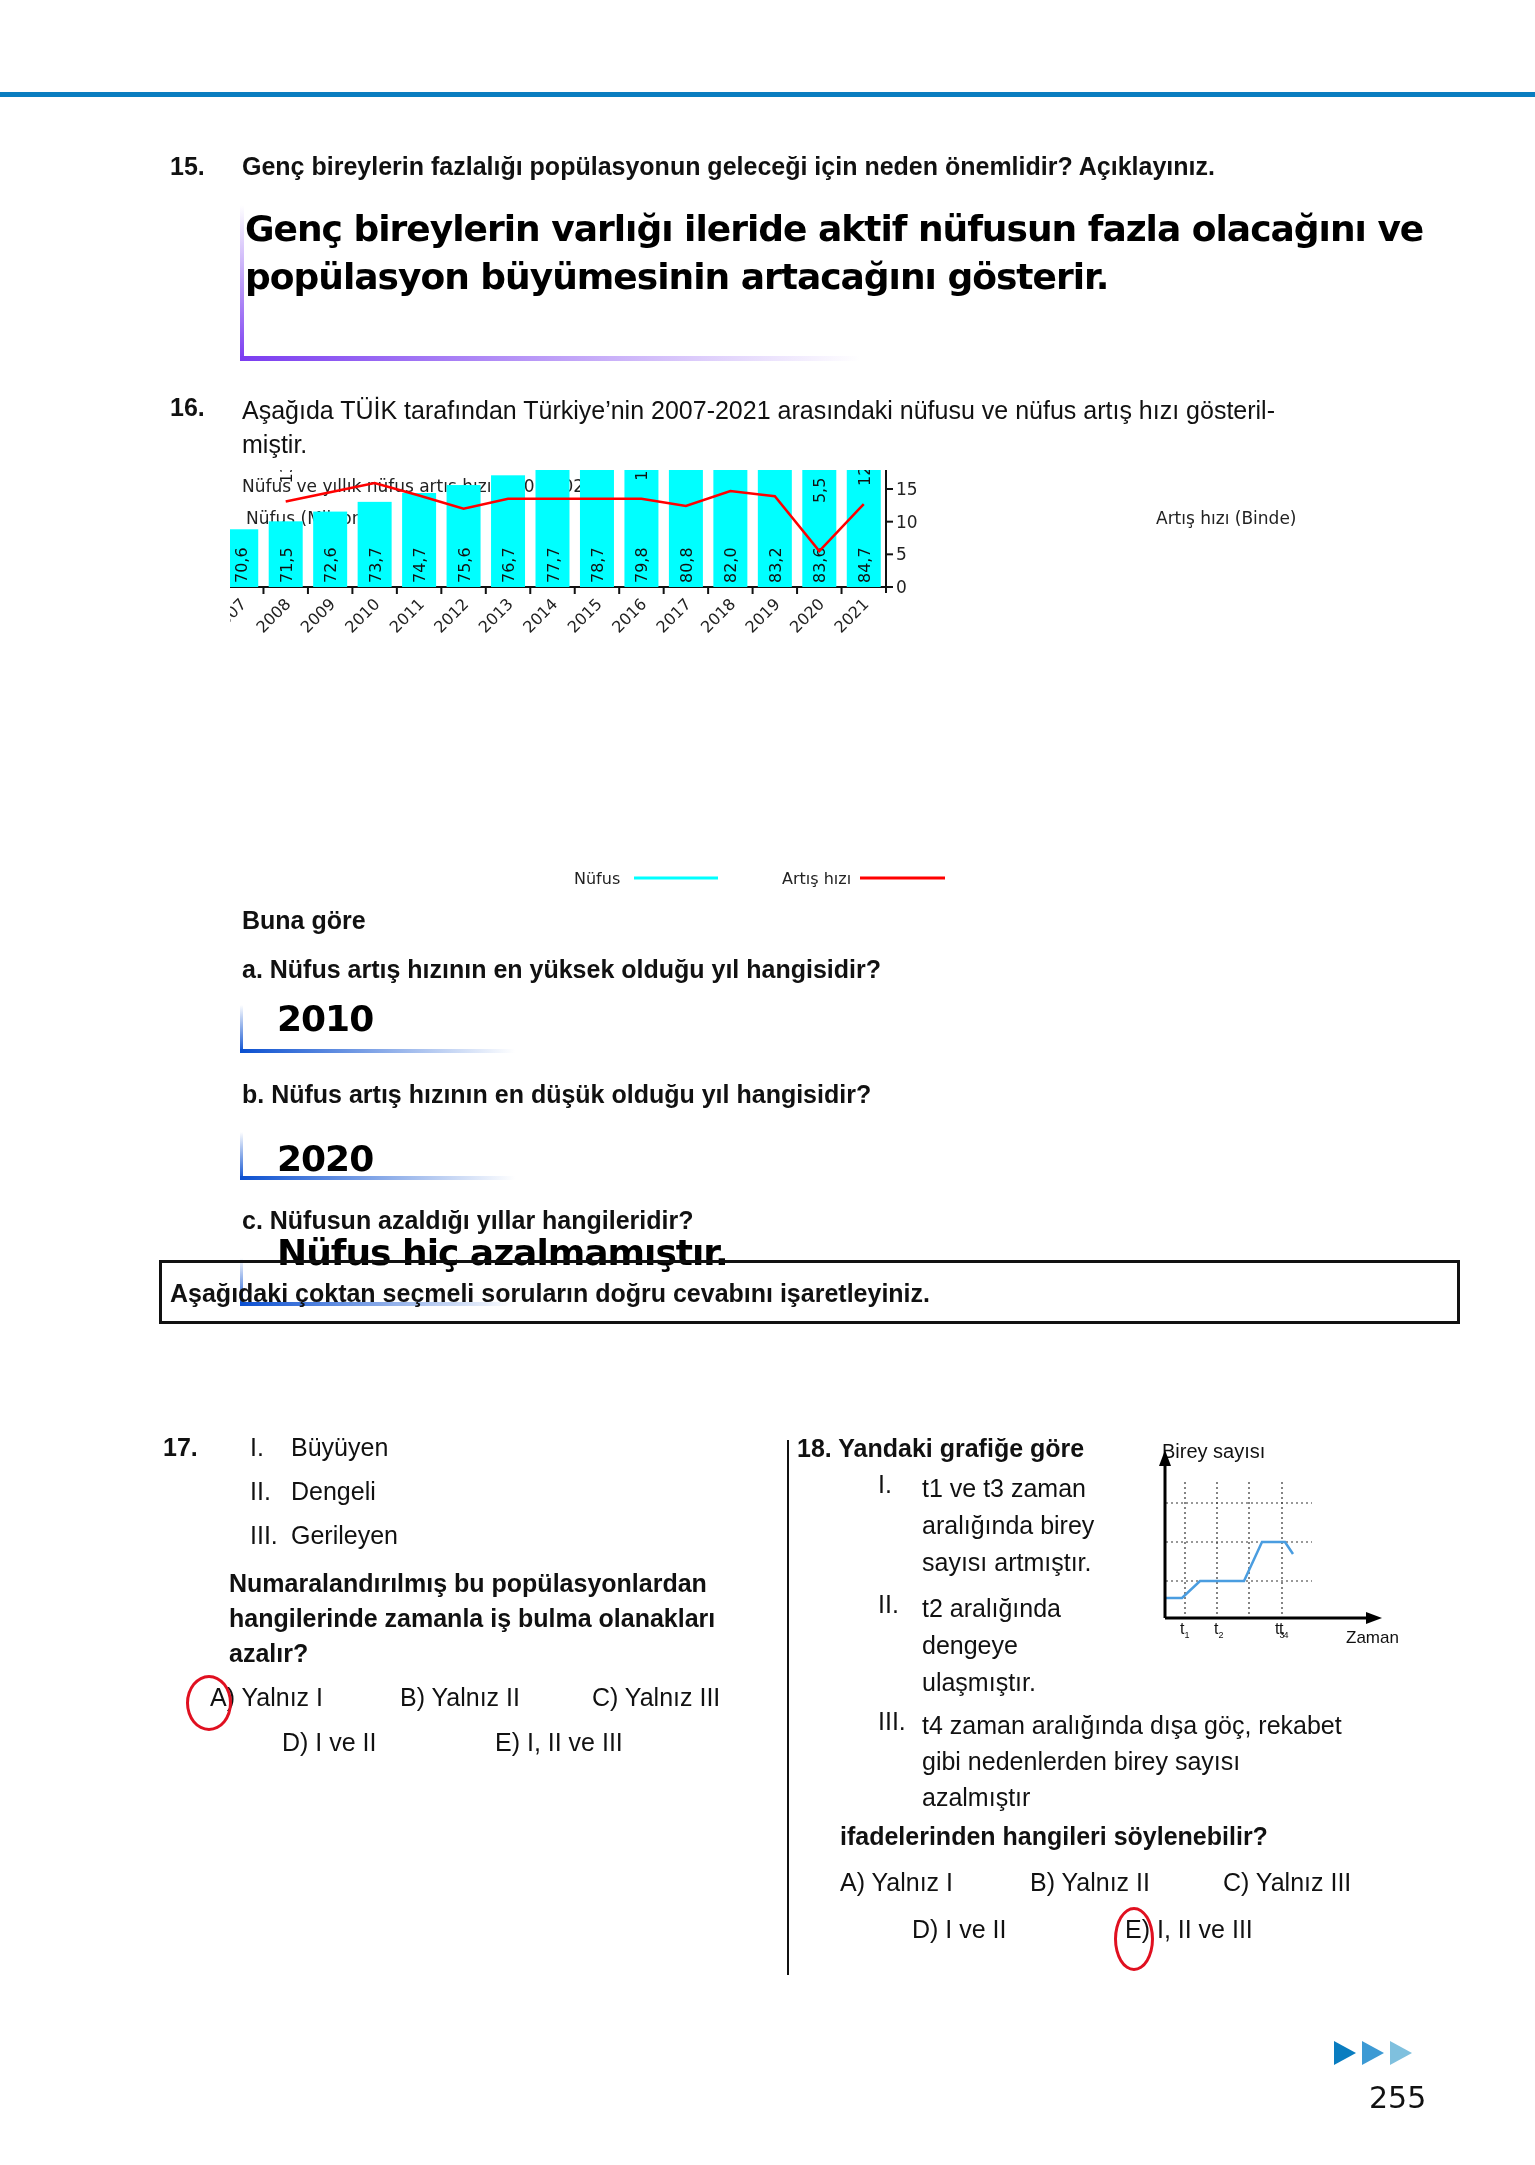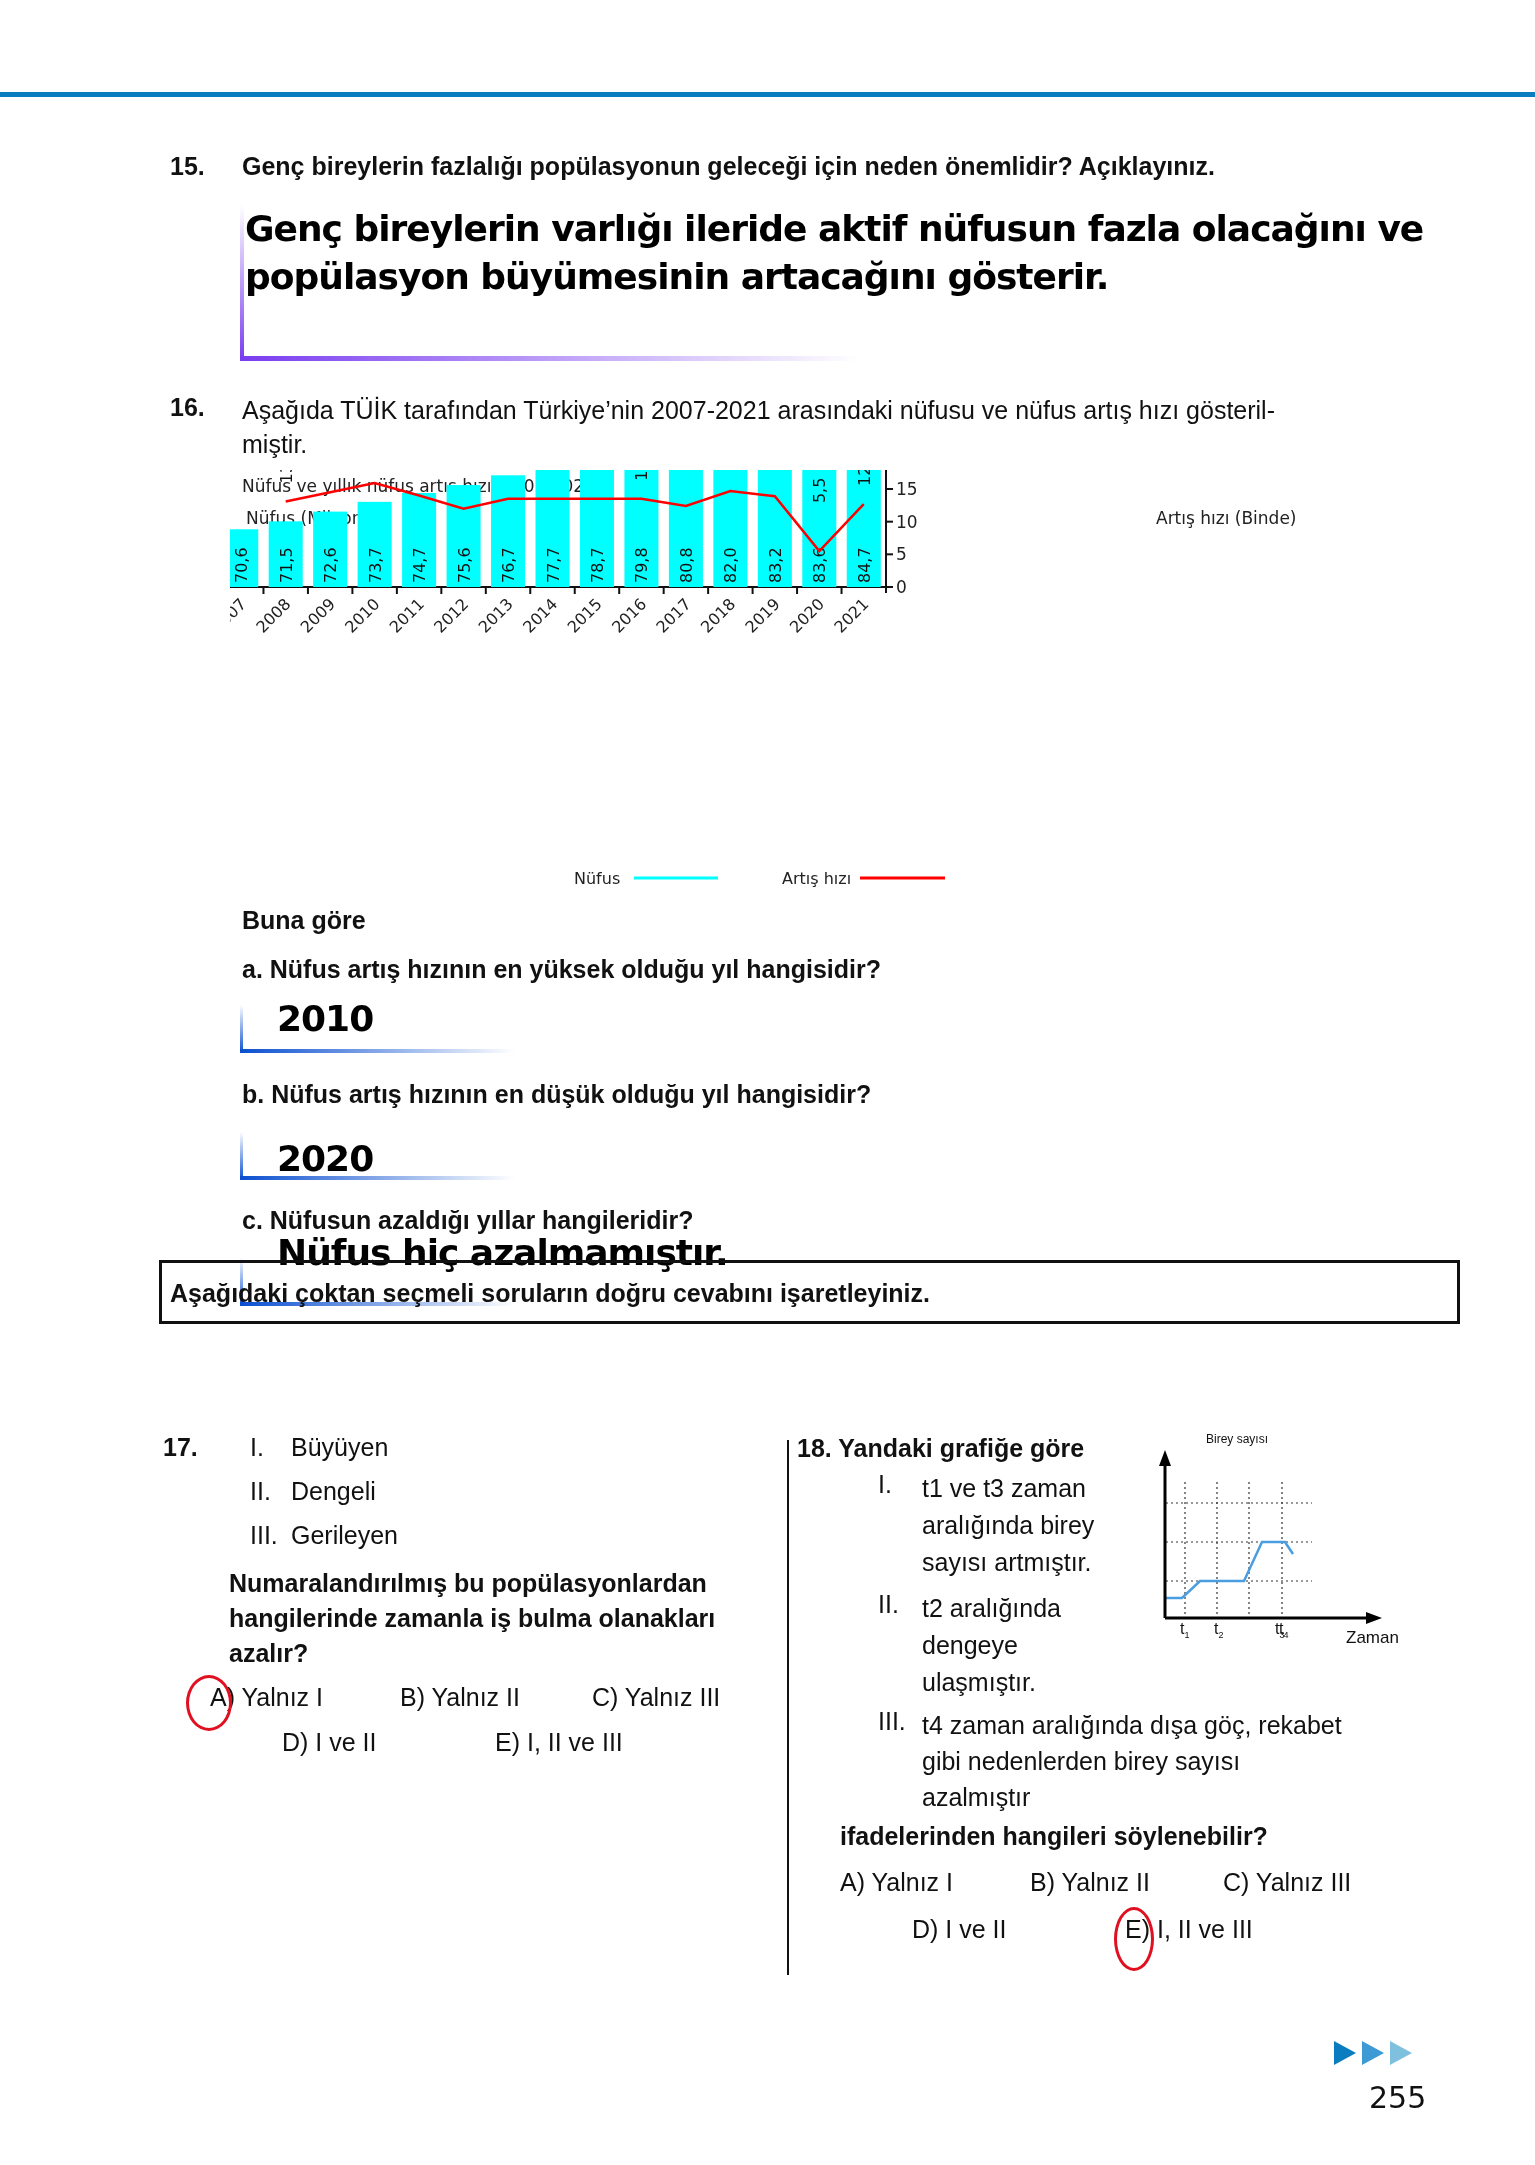--- a/index.html
+++ b/index.html
@@ -218,21 +218,21 @@
 </div>
 <div class="abs q-text bold" style="left:840px;top:1822px;">ifadelerinden hangileri söylenebilir?</div>
 <div class="abs q-text" style="left:840px;top:1868px;">A) Yalnız I</div>
 <div class="abs q-text" style="left:1030px;top:1868px;">B) Yalnız II</div>
 <div class="abs q-text" style="left:1223px;top:1868px;">C) Yalnız III</div>
 <div class="abs q-text" style="left:912px;top:1915px;">D) I ve II</div>
 <div class="abs q-text" style="left:1125px;top:1915px;">E) I, II ve III</div>
 <div class="abs circle" style="left:1114px;top:1907px;width:34px;height:58px;"></div>
 
 <div class="abs" style="left:1150px;top:1432px;width:280px;height:220px;">
-  <div class="abs" style="left:12px;top:0;font-size:12px;margin-left:44px;">Birey sayısı</div>
+  <div class="abs" style="left:12px;top:8px;font-size:20px;">Birey sayısı</div>
   <div class="abs" style="left:196px;top:196px;font-size:17px;">Zaman</div>
   <div class="abs" style="left:30px;top:188px;font-size:16px;"><span>t</span><sub style="font-size:9px">1</sub></div>
   <div class="abs" style="left:64px;top:188px;font-size:16px;"><span>t</span><sub style="font-size:9px">2</sub></div>
   <div class="abs" style="left:97px;top:188px;font-size:16px;margin-left:28px;"><span>t</span><sub style="font-size:9px">3</sub></div>
   <div class="abs" style="left:129px;top:188px;font-size:16px;"><span>t</span><sub style="font-size:9px">4</sub></div>
   <svg class="abs" style="left:0;top:0;" width="280" height="200">
     <g stroke="#333" stroke-width="1.2" stroke-dasharray="2,3" fill="none">
       <line x1="35" y1="50" x2="35" y2="186"></line>
         <line x1="67" y1="50" x2="67" y2="186"></line>
       <line x1="99" y1="50" x2="99" y2="186"></line>

